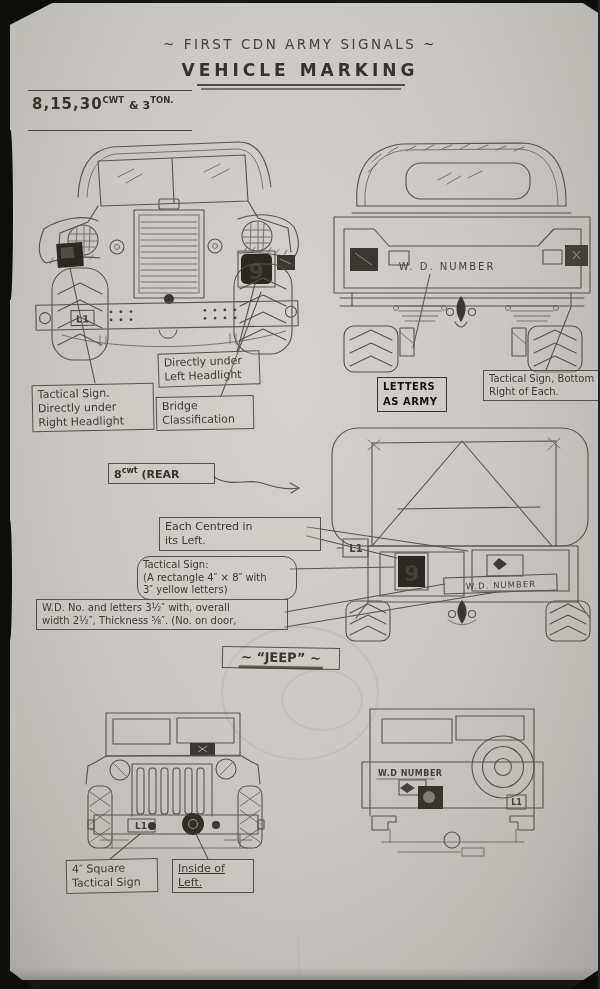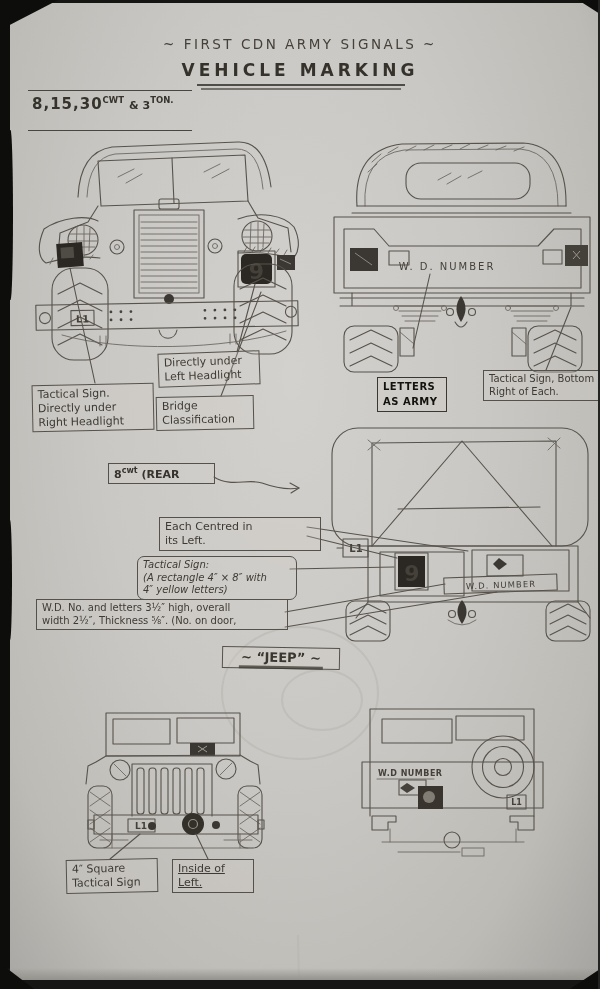--- a/index.html
+++ b/index.html
@@ -362,28 +362,28 @@
   <div class="ptext boxed rear8-note" style="left:108px;top:463px;width:95px;">
     <span>8</span><span class="sup">cwt</span>
     <span>(REAR</span>
   </div>
 
   <div class="ptext boxed note" style="left:139px;top:517px;width:150px;margin-left:20px;">
     <div>Each Centred in</div>
     <div>its Left.</div>
   </div>
 
-  <div class="ptext boxed small-note" style="left:137px;top:556px;width:148px;border-radius:7px;font-style:italic;">
+  <div class="ptext boxed small-note" style="left:137px;top:556px;width:148px;border-radius:13px;">
     <div>Tactical Sign:</div>
     <div>(A rectangle 4″ × 8″ with</div>
-    <div>4″ yellow letters)</div>
+    <div>3″ yellow letters)</div>
   </div>
 
   <div class="ptext boxed small-note" style="left:36px;top:599px;width:240px;">
-    <div>W.D. No. and letters 3½″ high, overall</div>
+    <div>W.D. No. and letters 3½″ with, overall</div>
     <div>width 2½″, Thickness ⅝″. (No. on door,</div>
   </div>
 
   <div class="ptext boxed jeep-note rot-p1" style="left:222px;top:647px;width:106px;">
     <span class="inner">~ “JEEP” ~</span>
   </div>
 
   <div class="ptext boxed note rot-m1" style="left:66px;top:859px;width:80px;">
     <div>4″ Square</div>
     <div>Tactical Sign</div>

